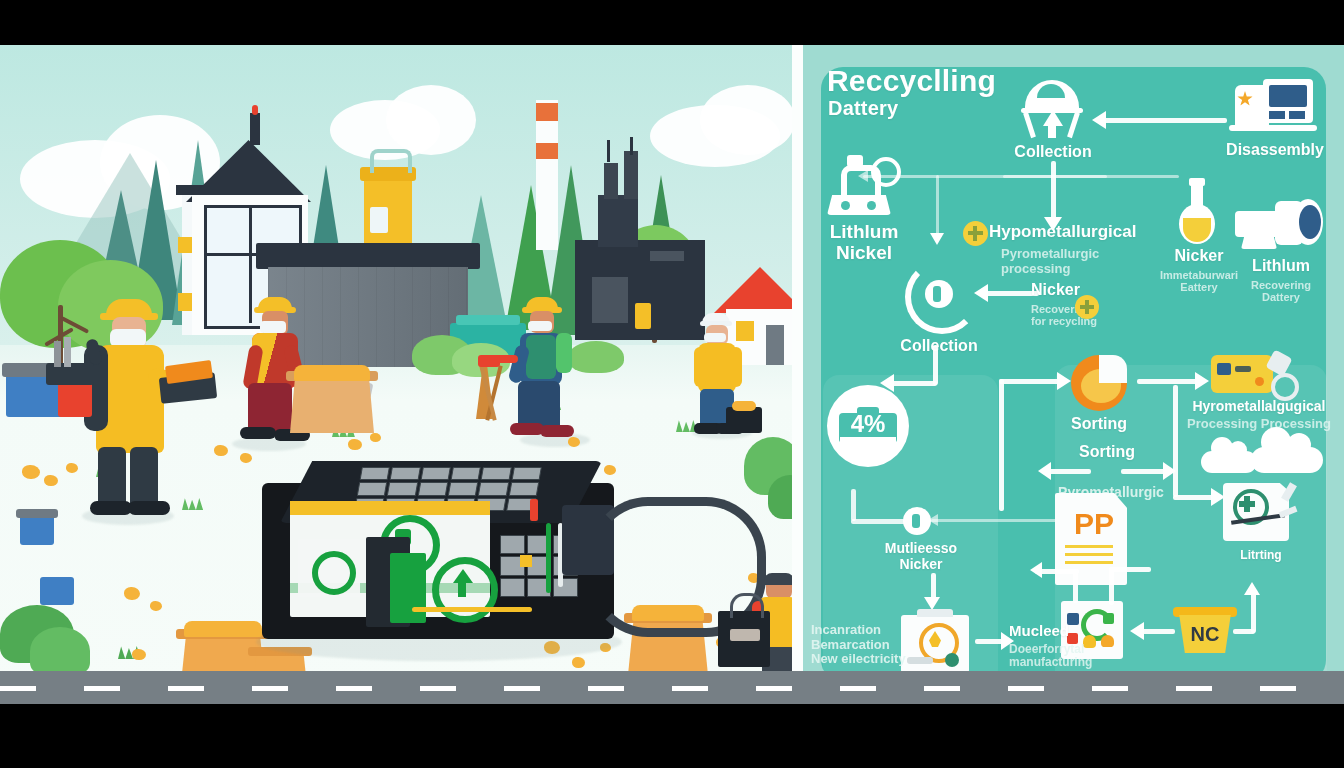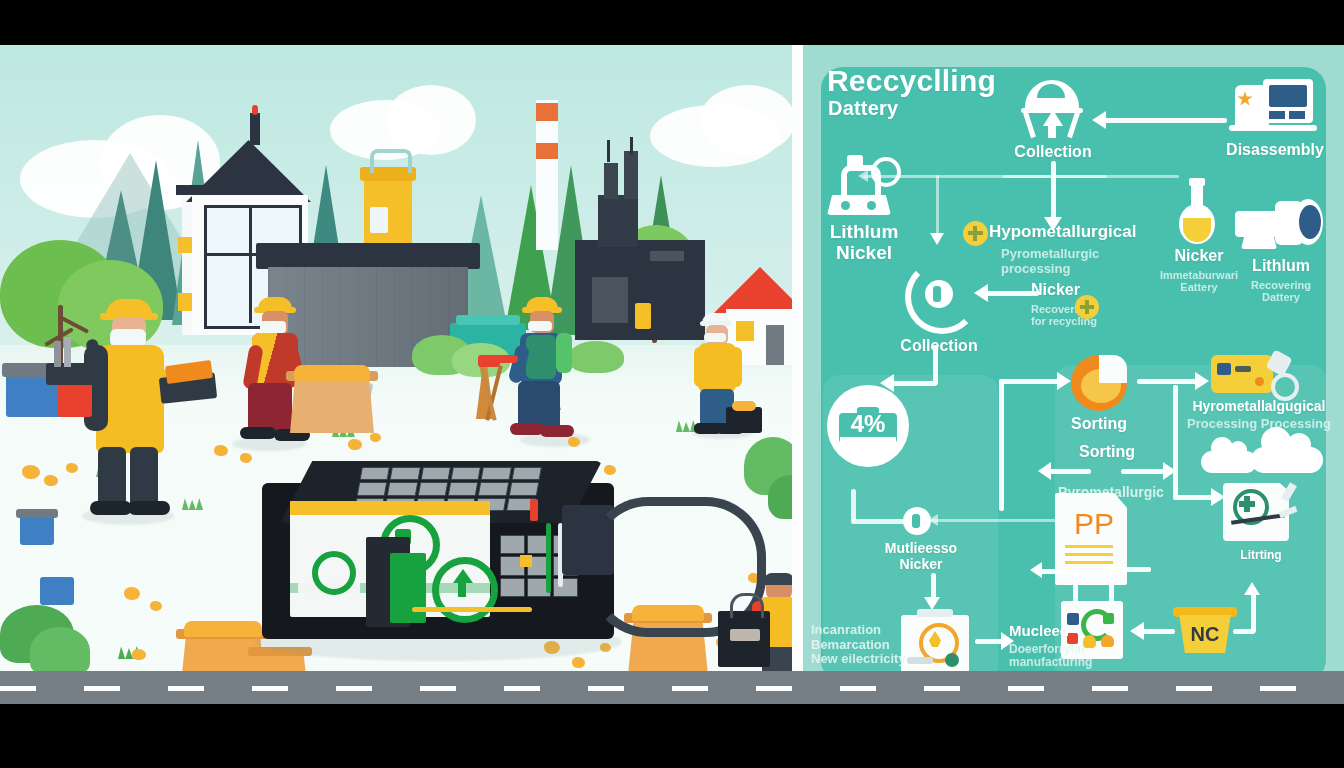--- a/index.html
+++ b/index.html
@@ -568,21 +568,21 @@
       <div class="arrowv" style="left:370px;top:340px;height:112px;"></div>
       <div class="arrow" style="left:370px;top:450px;width:42px;"></div>
       <div class="ahead" style="left:408px;top:443px;border-left:14px solid #fff;border-top:9px solid transparent;border-bottom:9px solid transparent;"></div>
 
       <div class="ico" style="left:252px;top:448px;width:72px;height:92px;">
         <div style="position:absolute;left:0;top:0;width:72px;height:92px;background:#fbfdfd;border-radius:2px;clip-path:polygon(0 0,82% 0,100% 16%,100% 100%,0 100%);"></div>
         <div style="position:absolute;left:10px;top:52px;width:48px;height:3px;background:#f4cf3a;"></div>
         <div style="position:absolute;left:10px;top:60px;width:48px;height:3px;background:#f4cf3a;"></div>
         <div style="position:absolute;left:10px;top:68px;width:48px;height:3px;background:#f4cf3a;"></div>
       </div>
-      <div style="position:absolute;left:252px;top:462px;width:78px;text-align:center;color:#f08a1c;font-size:30px;font-weight:normal;z-index:3;">PP</div>
+      <div style="position:absolute;left:252px;top:462px;width:78px;text-align:center;color:#f08a1c;font-size:30px;font-weight:bold;z-index:3;">PP</div>
 
       <div class="ico" style="left:420px;top:438px;width:76px;height:64px;">
         <div style="position:absolute;left:0;top:0;width:66px;height:58px;background:#fbfdfd;border-radius:4px;clip-path:polygon(0 0,86% 0,100% 14%,100% 100%,0 100%);"></div>
         <div style="position:absolute;left:10px;top:6px;width:28px;height:28px;border:4px solid #2e8f6f;border-radius:50%;"></div>
         <div style="position:absolute;left:21px;top:13px;width:6px;height:16px;background:#2e8f6f;"></div>
         <div style="position:absolute;left:16px;top:18px;width:16px;height:6px;background:#2e8f6f;"></div>
         <div style="position:absolute;left:8px;top:34px;width:54px;height:4px;background:#2f3a44;transform:rotate(-8deg);"></div>
         <div style="position:absolute;left:56px;top:26px;width:18px;height:6px;background:#e7eef0;transform:rotate(-22deg);"></div>
         <div style="position:absolute;left:62px;top:0px;width:8px;height:18px;background:#e7eef0;transform:rotate(30deg);"></div>
       </div>

